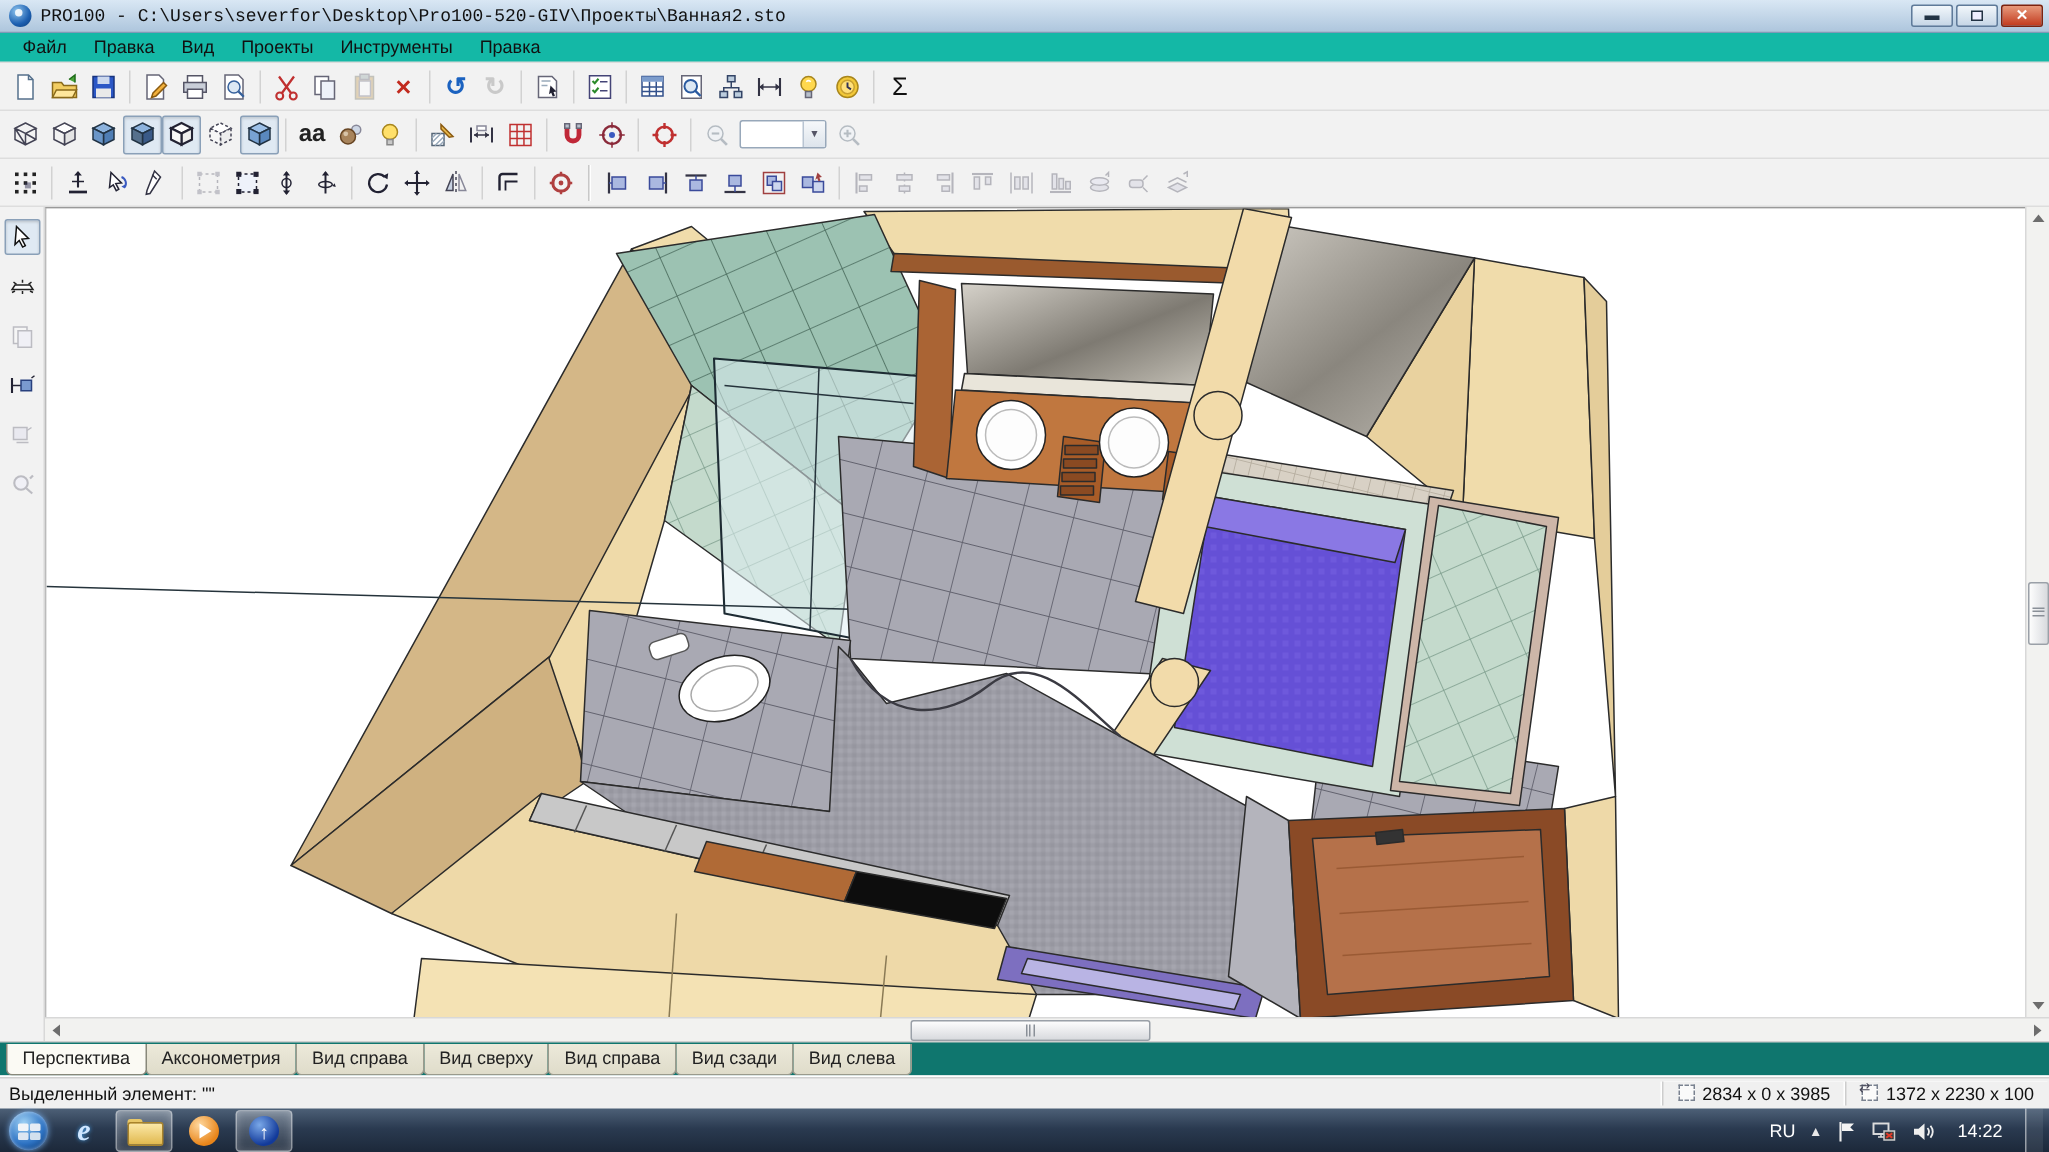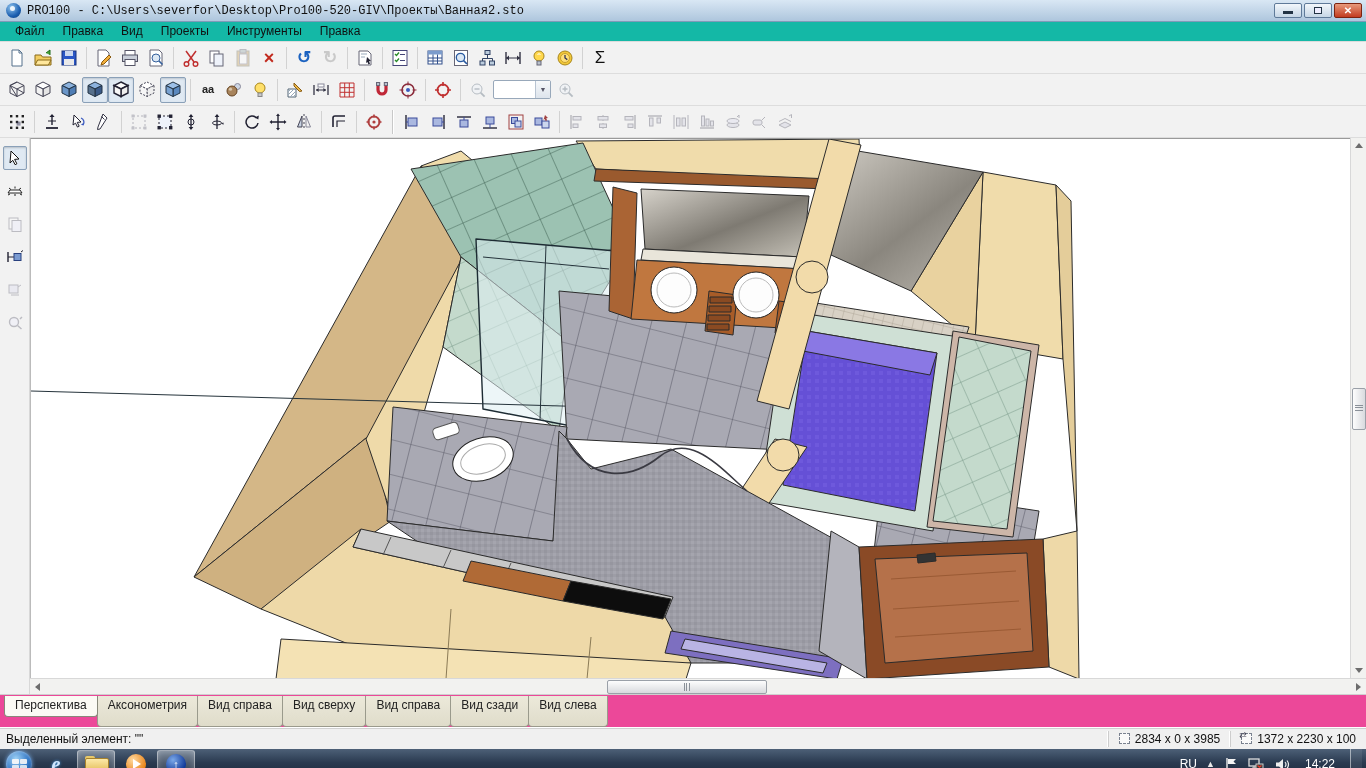--- a/index.html
+++ b/index.html
@@ -36,21 +36,21 @@
   .tb.pressed { border:1px solid #8aa0b8; background:#dfe9f3; box-shadow:inset 0 1px 2px rgba(0,0,0,.15); }
   .tb.dis { opacity:.38; }
   .tb svg { display:block; }
   .sep { width:1px; height:22px; background:#d2d2d2; margin:0 4px; }
   .sep2 { width:2px; height:24px; border-left:1px solid #c8c8c8; border-right:1px solid #fff; margin:0 5px; }
   .g { font-size:17px; line-height:1; }
   .g.red { color:#c22a1e; font-weight:bold; font-size:18px; }
   .g.blue { color:#1b62c0; font-weight:bold; }
   .g.gray { color:#888; font-weight:bold; }
   .g.sigma { font-size:17px; color:#111; }
-  .g.aa { font-size:11px; font-weight:bold; color:#222; letter-spacing:0; }
+  .g.aa { font-size:16px; font-weight:bold; color:#222; letter-spacing:0; }
   .zoombox { width:58px; height:19px; background:#fff; border:1px solid #98a8ba; border-radius:2px; display:flex;
              align-items:center; margin:0 2px; }
   .zoombox input { flex:1; border:none; outline:none; width:36px; height:15px; font-size:11px; padding:0 3px;
              font-family:"Liberation Sans",sans-serif;}
   .zoombox .drop { width:15px; height:17px; border-left:1px solid #b8c4d2; background:linear-gradient(#f6f8fa,#dde4ec);
              font-size:7px; color:#556; text-align:center; line-height:17px; }
 
   
   .workarea { flex:0 0 556px; height:556px; display:flex; background:#f0f0f0; }
   .lefttools { width:30px; background:#f2f2f2; border-right:1px solid #d8d8d8; display:flex; flex-direction:column;
@@ -77,23 +77,23 @@
   .tri-l { width:0; height:0; border-top:4px solid transparent; border-bottom:4px solid transparent;
            border-right:5px solid #6d6d6d; }
   .tri-r { width:0; height:0; border-top:4px solid transparent; border-bottom:4px solid transparent;
            border-left:5px solid #6d6d6d; }
   .htrack { flex:1; height:14px; position:relative; }
   .hthumb { position:absolute; left:43%; top:0; width:160px; height:14px; border:1px solid #9aa0a8; border-radius:2px;
             background:linear-gradient(#fdfdfd,#d8dade); display:flex; align-items:center; justify-content:center; gap:1.5px; }
   .hthumb i { display:block; width:1px; height:8px; background:#8a9098; }
 
   
-  .tabbar { flex:0 0 22px; background:#ec4899; border-top:1px solid #cfcfcf; display:flex; align-items:flex-start;
+  .tabbar { flex:0 0 22px; background:#0f766e; border-top:1px solid #cfcfcf; display:flex; align-items:flex-start;
             padding-left:4px; }
-  .vtab { height:31px; margin-top:1px; padding:2px 10px 0 10px; border:1px solid #9a9a8c; border-top:none;
+  .vtab { height:21px; margin-top:1px; padding:2px 10px 0 10px; border:1px solid #9a9a8c; border-top:none;
           border-radius:0 0 4px 4px; background:linear-gradient(#ece9da,#dfdcca); color:#222; font-size:12px;
           margin-right:-1px; }
   .vtab.active { background:#fbfaf4; height:21px; z-index:2; position:relative; border-color:#88887a; }
 
   
   .statusbar { flex:0 0 22px; background:#f0f0f0; border-top:1px solid #fff; box-shadow:inset 0 1px 0 #d0d0d0;
                display:flex; align-items:center; font-size:12px; color:#111; }
   .status-left { padding-left:6px; flex:1; }
   .spanel { display:flex; align-items:center; gap:5px; padding:0 10px; height:16px; border-left:1px solid #cdcdcd;
             box-shadow:-1px 0 0 #fff; }

